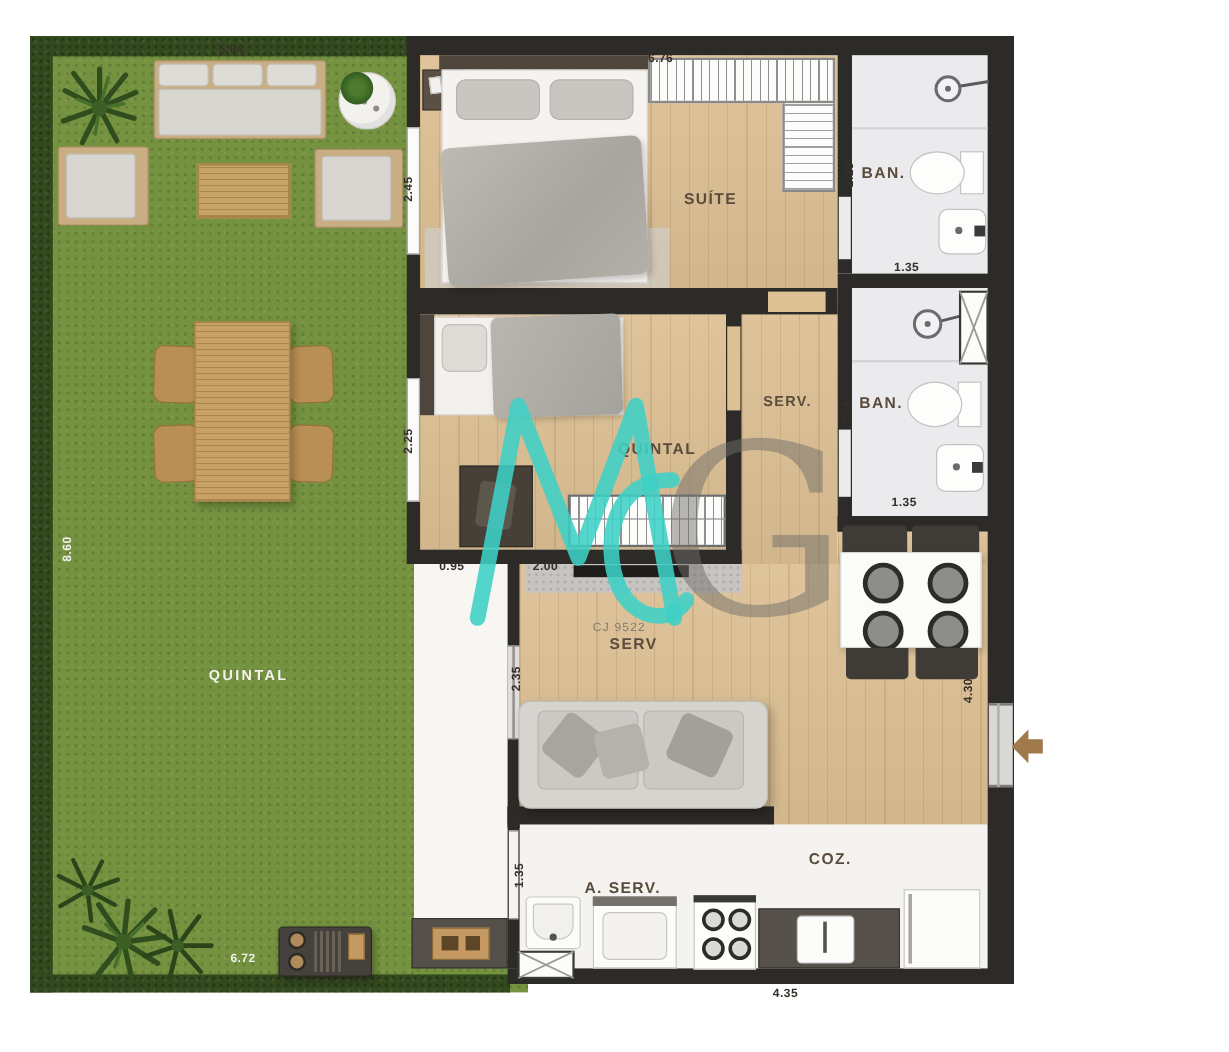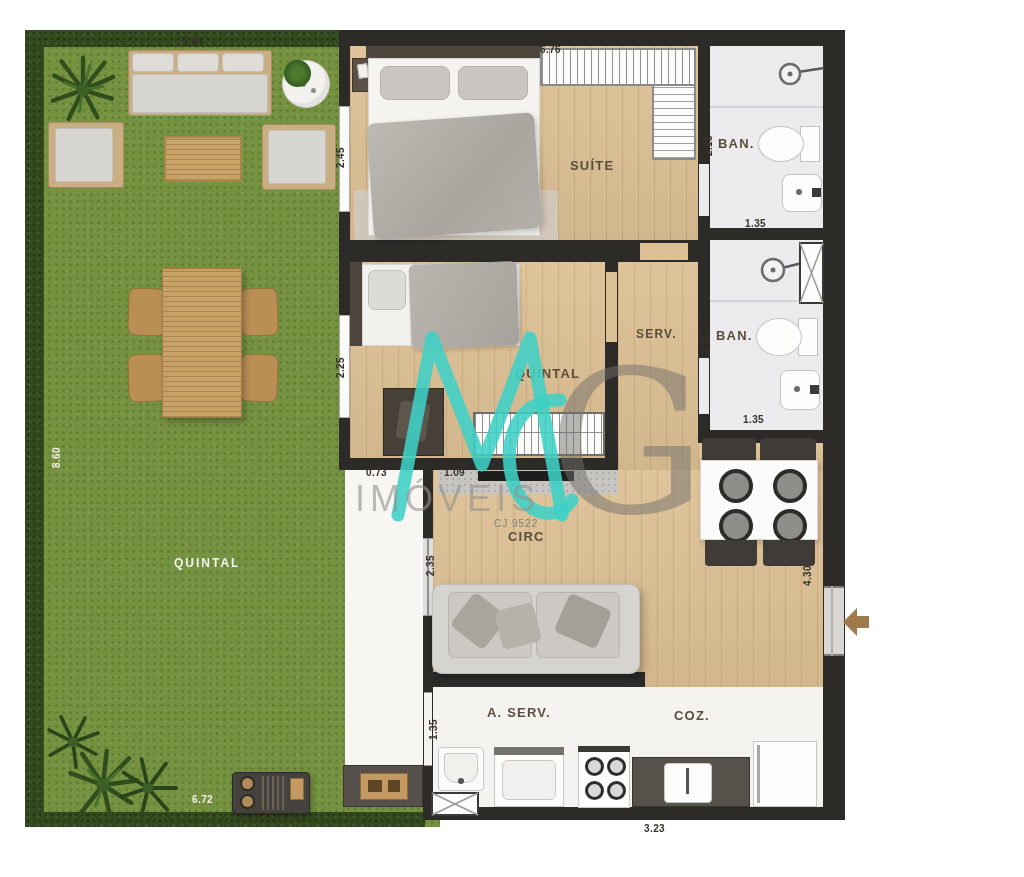--- a/index.html
+++ b/index.html
@@ -289,41 +289,40 @@
 
   <div class="dim" style="left:182px;top:36px;">5.84</div>
   <div class="dim" style="left:540px;top:44px;">6.76</div>
   <div class="dim v" style="left:330px;top:152px;">2.45</div>
   <div class="dim v" style="left:698px;top:140px;">2.15</div>
   <div class="dim" style="left:745px;top:218px;">1.35</div>
   <div class="dim v" style="left:330px;top:362px;">2.25</div>
   <div class="dim v" style="left:696px;top:338px;">2.15</div>
   <div class="dim" style="left:743px;top:414px;">1.35</div>
   <div class="dim v lt" style="left:46px;top:452px;">8.60</div>
-  <div class="dim" style="left:366px;top:467px;">0.73</div>
-  <div class="dim" style="left:444px;top:467px;">1.09</div>
+  <div class="dim" style="left:366px;top:467px;">0.95</div>
+  <div class="dim" style="left:444px;top:467px;">2.00</div>
   <div class="dim v" style="left:420px;top:560px;">2.35</div>
   <div class="dim v" style="left:797px;top:570px;">4.30</div>
   <div class="dim v" style="left:423px;top:724px;">1.35</div>
   <div class="dim lt" style="left:192px;top:794px;">6.72</div>
-  <div class="dim" style="left:644px;top:823px;">3.23</div>
+  <div class="dim" style="left:644px;top:823px;">4.35</div>
 
   <div class="yardlabel" style="left:174px;top:556px;">QUINTAL</div>
   <div class="rlabel" style="left:570px;top:158px;">SUÍTE</div>
   <div class="rlabel" style="left:718px;top:136px;">BAN.</div>
   <div class="rlabel" style="left:515px;top:366px;">QUINTAL</div>
   <div class="rlabel" style="left:636px;top:327px;font-size:12px;">SERV.</div>
   <div class="rlabel" style="left:716px;top:328px;">BAN.</div>
-  <div class="rlabel" style="left:508px;top:529px;">CIRC</div>
-  <div class="rlabel" style="left:487px;top:705px;">A. SERV.</div>
+  <div class="rlabel" style="left:508px;top:529px;">SERV</div>
+  <div class="rlabel" style="left:487px;top:732px;">A. SERV.</div>
   <div class="rlabel" style="left:674px;top:708px;">COZ.</div>
 
   <div class="wm-g" style="left:548px;top:345px;">G</div>
   <svg class="abs" style="left:375px;top:315px;" width="210" height="215" viewBox="0 0 210 215">
     <g stroke="rgba(62,208,198,0.88)" stroke-width="13" fill="none" stroke-linecap="round" stroke-linejoin="round">
       <path d="M23 200 L57 23 L107 150 L155 23 L187 200"></path>
       <path d="M185 85 C137 83 125 137 141 175 C155 203 185 205 197 185"></path>
     </g>
   </svg>
-  <div class="wm-name" style="left:355px;top:478px;">IMÓVEIS</div>
   <div class="wm-cj" style="left:494px;top:518px;">CJ 9522</div>
 
 </div>
 
 </body></html>

